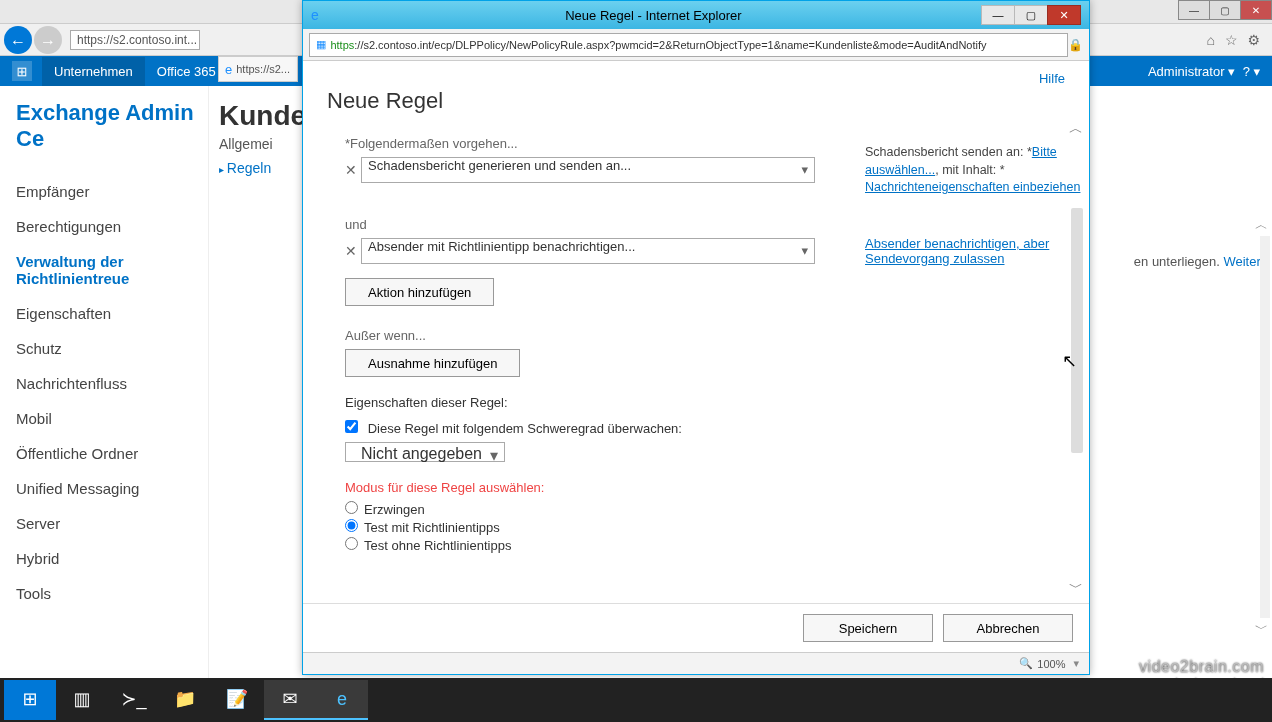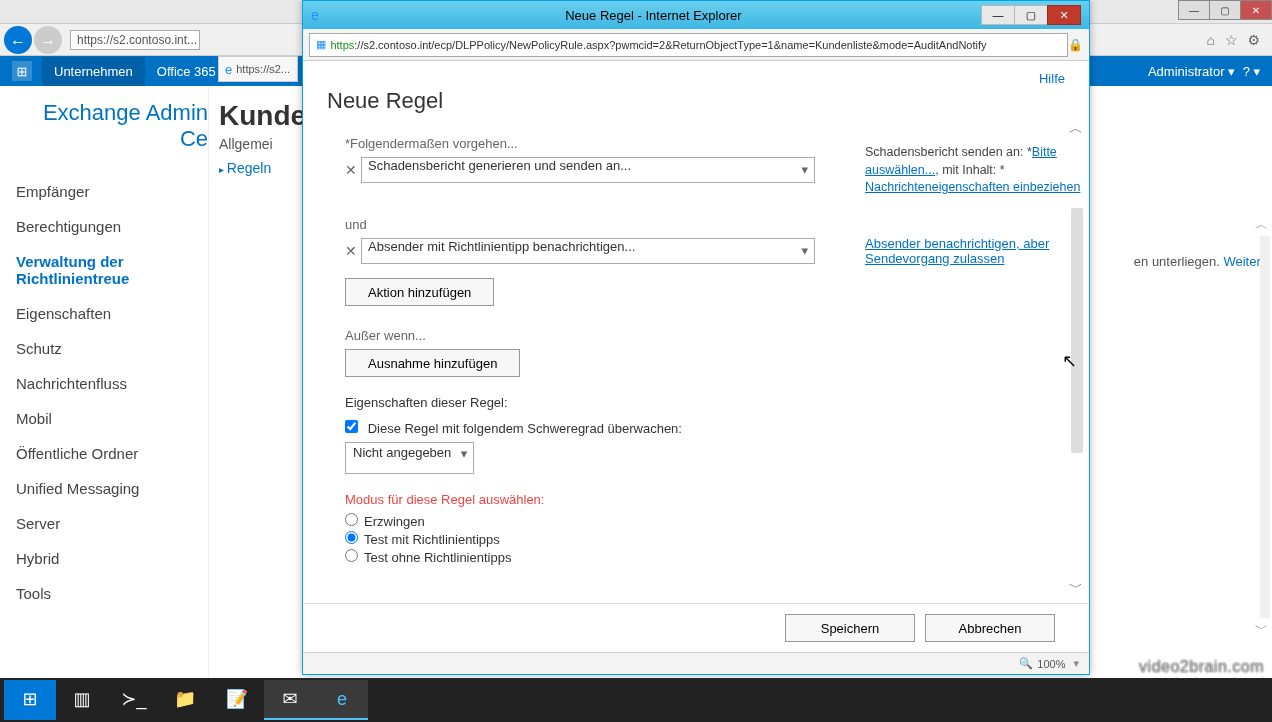--- a/index.html
+++ b/index.html
@@ -18,21 +18,21 @@
 .bg-icons { margin-left: auto; display: flex; gap: 10px; padding-right: 8px; color: #666; font-size: 14px; }
 
 .o365-bar { height: 30px; background: #0072c6; color: #fff; display: flex; align-items: center; padding: 0 12px; font-size: 13px; }
 .o365-bar .waffle { width: 20px; height: 20px; background: rgba(255,255,255,.2); margin-right: 10px; display:flex;align-items:center;justify-content:center; }
 .o365-bar .tab { padding: 7px 12px; }
 .o365-bar .tab.active { background: rgba(0,0,0,.15); }
 .o365-bar .right { margin-left: auto; display: flex; align-items: center; gap: 8px; }
 
 .main-content { display: flex; height: calc(100% - 86px); }
 .left-nav { width: 208px; padding: 14px 0 0 16px; }
-.left-nav h1 { font-size: 22px; font-weight: 400; color: #0072c6; margin-bottom: 22px; text-align: right; }
+.left-nav h1 { font-size: 22px; font-weight: 700; color: #0072c6; margin-bottom: 22px; }
 .left-nav a { display: block; padding: 9px 0; font-size: 15px; color: #444; text-decoration: none; }
 .left-nav a.selected { font-weight: 600; color: #0072c6; }
 
 .mid-col { width: 80px; padding-top: 14px; border-left: 1px solid #eee; padding-left: 10px; }
 .mid-col h2 { font-size: 28px; font-weight: 700; }
 .mid-col a { display: block; padding: 4px 0; color: #555; font-size: 14px; }
 .mid-col a.sel { color: #0072c6; }
 .mid-col a.sel::before { content: "▸ "; font-size: 10px; }
 
 .right-panel { flex:1; padding: 16px; font-size: 13px; color: #555; position: relative; }
@@ -73,30 +73,30 @@
 .fake-select::after { content:"▾"; position:absolute; right:6px; top:4px; color:#666; }
 .btn { height:28px; border:1px solid #999; background:#f7f7f7; padding:0 22px; font-size:13px; cursor:pointer; }
 
 .side-note { position:absolute; right: -4px; top: 8px; width: 220px; left: 520px; font-size:12.5px; color:#444; line-height:1.4; }
 .side-note a { color:#0072c6; text-decoration:underline; }
 .side-note2 { position:absolute; left:520px; top:100px; width:220px; }
 .side-note2 a { color:#0072c6; text-decoration:underline; font-size:13px; }
 
 .chk { margin: 10px 0 6px; }
 .chk input { margin-right:6px; }
-.mini-select { height:32px; border:1px solid #aaa; background:#fff; padding:2px 22px 2px 7px; font-size:13px; position:relative; display:inline-block; }
+.mini-select { height:20px; border:1px solid #aaa; background:#fff; padding:2px 22px 2px 15px; font-size:16px; position:relative; display:inline-block; }
 .mini-select::after { content:"▾"; position:absolute; right:6px; top:3px; color:#666; }
 .radio-list label { display:block; margin:2px 0; font-size:13px; }
 .radio-list input { margin-right:6px; }
 
 .form-scroll .vbar { position:absolute; right:6px; top:86px; bottom:150px; width:12px; background:#ddd; border-radius:2px; }
 .form-scroll .vup { position:absolute; right:6px; top:-2px; color:#888; font-size:14px; }
 .form-scroll .vdn { position:absolute; right:6px; bottom:6px; color:#888; font-size:14px; }
 
-.popup-footer { border-top:1px solid #ddd; padding:10px 34px; display:flex; justify-content:flex-end; gap:10px; }
+.popup-footer { border-top:1px solid #ddd; padding:10px 16px; display:flex; justify-content:flex-end; gap:10px; }
 .popup-footer .btn { width:130px; }
 
 .popup-status { height:22px; border-top:1px solid #ccc; background:#f3f3f3; display:flex; align-items:center; justify-content:flex-end; padding:0 10px; font-size:11px; color:#555; }
 .popup-status .zoom-icon { color:#1e90ff; margin-right:4px; }
 
 .cursor { position:absolute; left:1062px; top:350px; font-size:18px; color:#000; pointer-events:none; }
 
 
 .wm { position:absolute; right:8px; bottom:32px; color:rgba(255,255,255,.5); font-size:12px; text-align:right; text-shadow:0 0 2px #000; }
 

